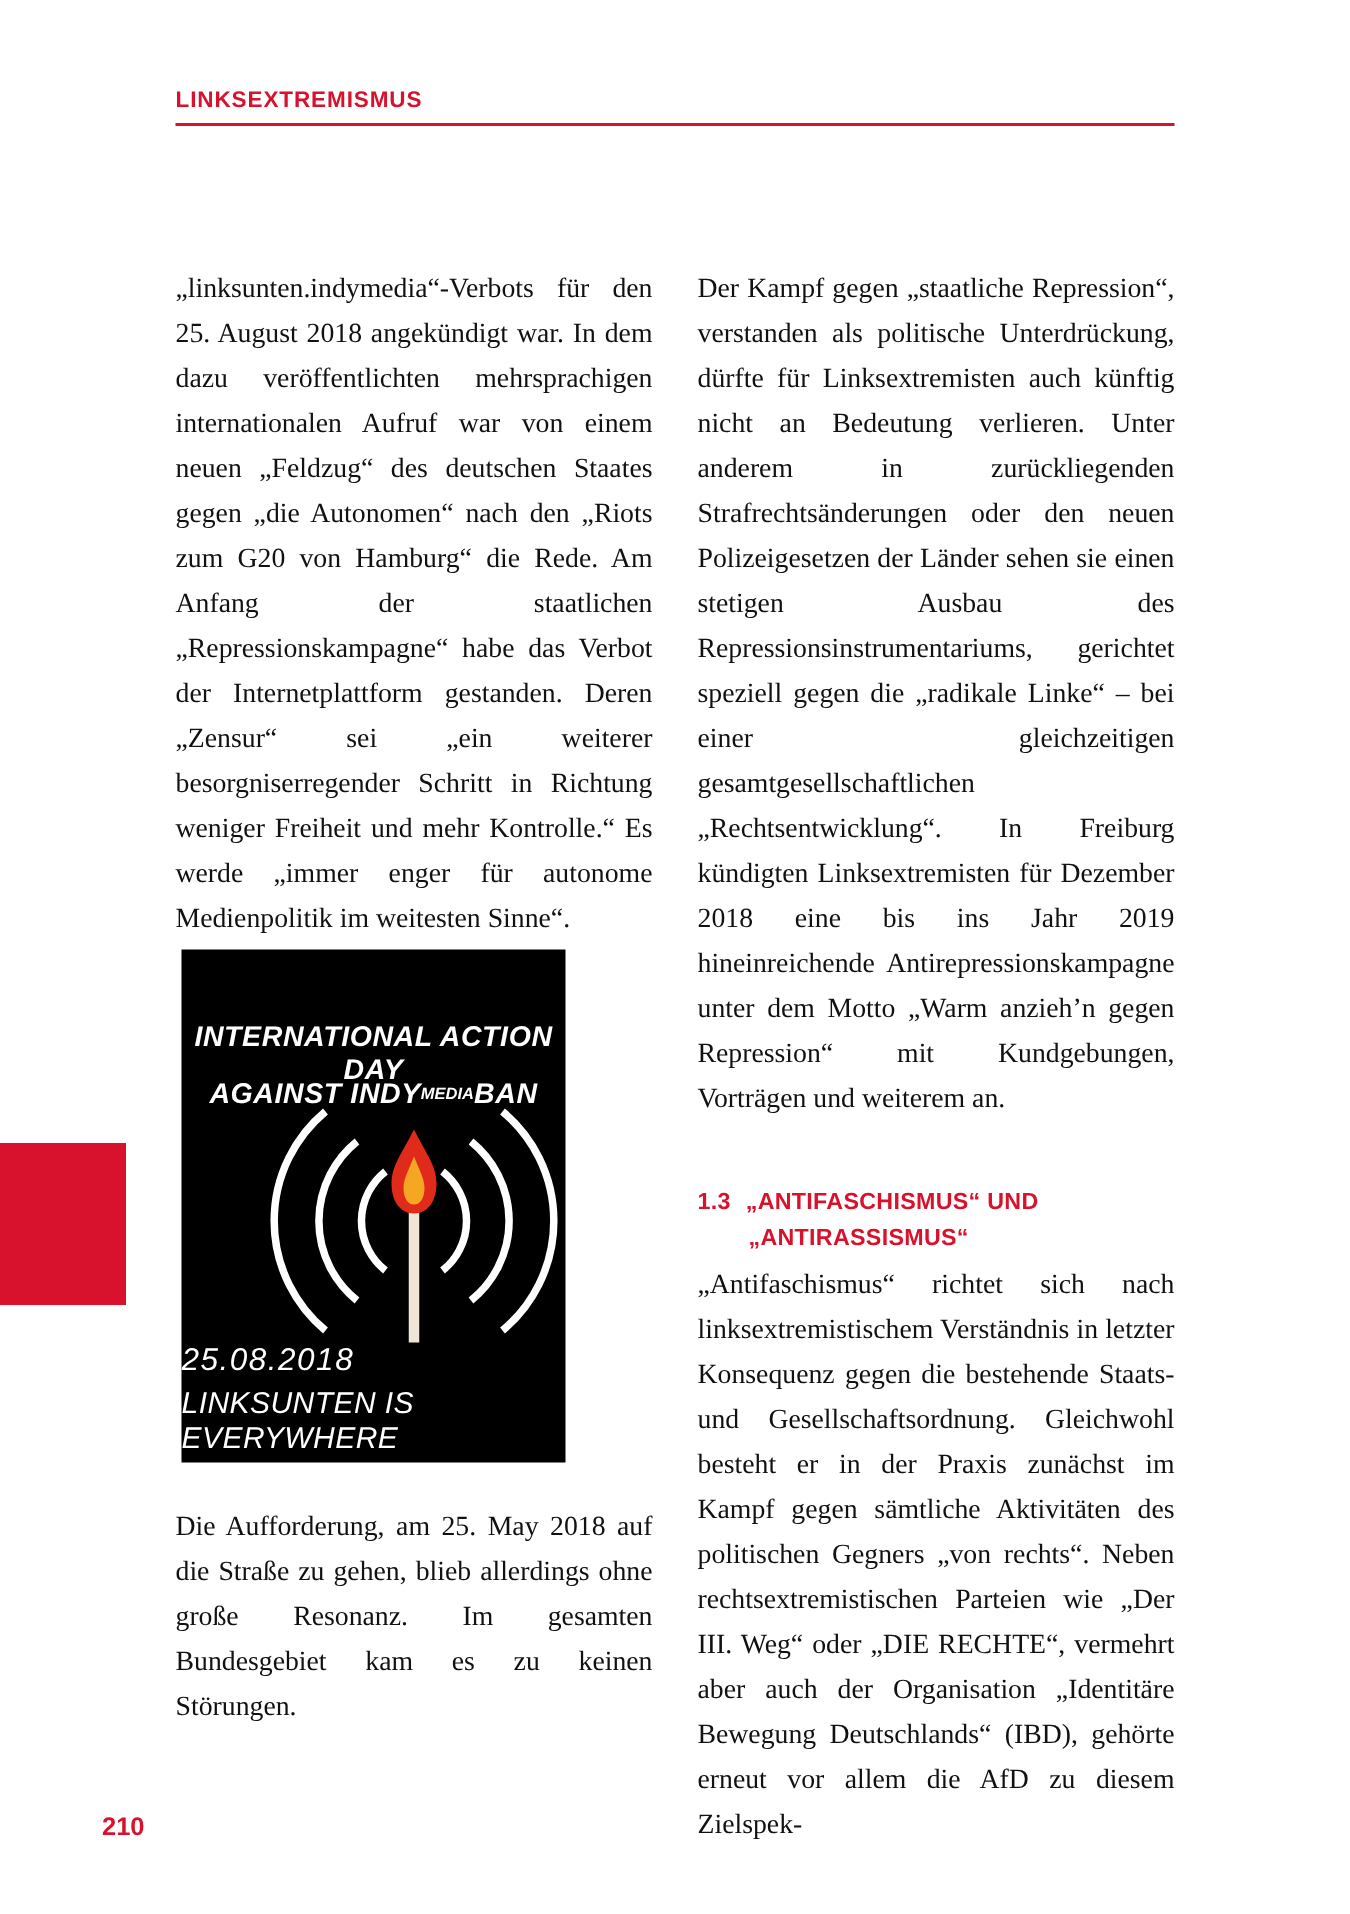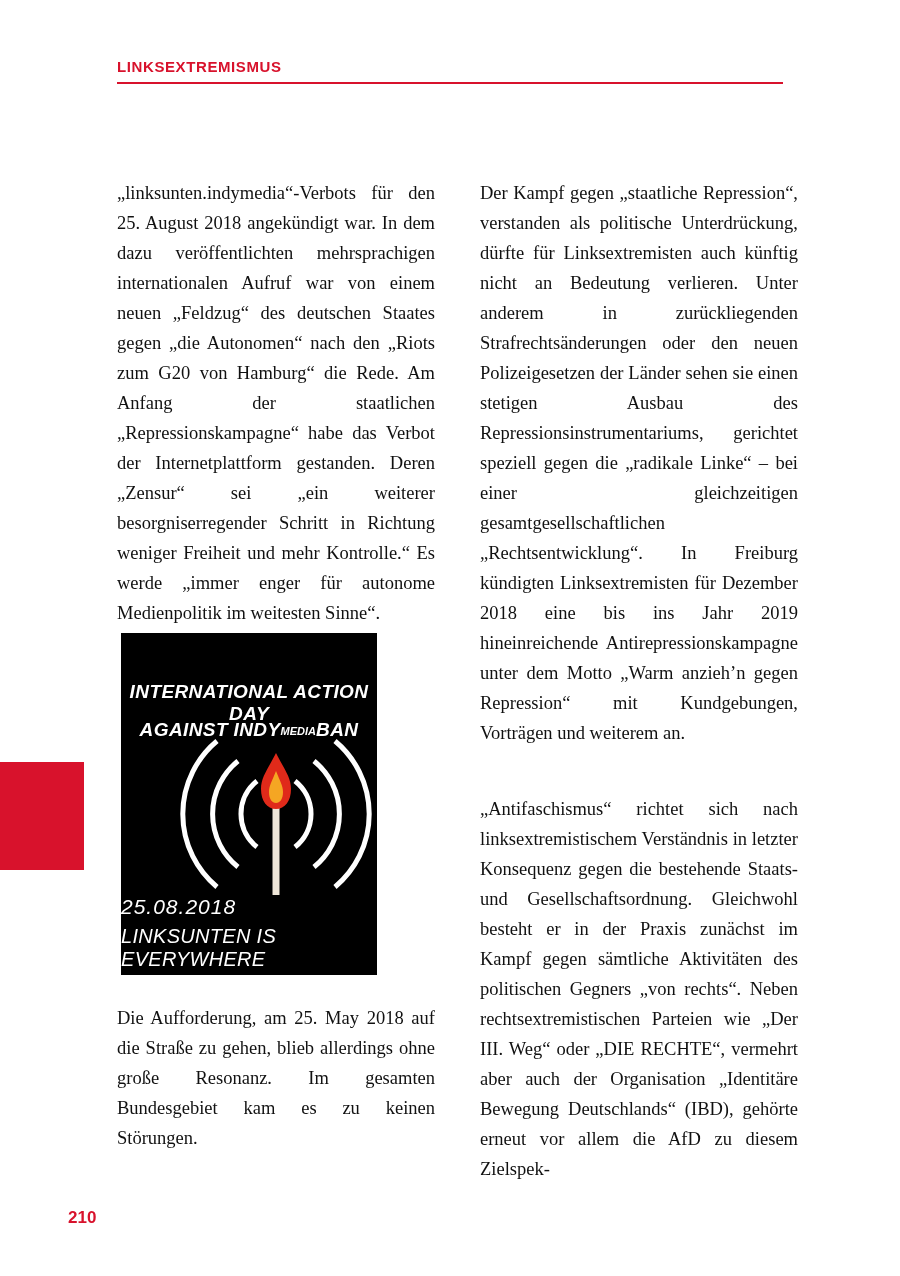--- a/index.html
+++ b/index.html
@@ -55,21 +55,21 @@
     position: absolute;
     top: 178px;
     width: 318px;
     font-size: 18.5px;
     line-height: 30px;
     color: #111111;
     text-align: justify;
     hyphens: manual;
   }
   .col-left { left: 117px; }
-  .col-right { left: 465px; margin-left: 15px; }
+  .col-right { left: 465px; }
 
   .col p {
     margin: 0;
   }
 
   
   .figure {
     position: absolute;
     left: 121px;
     top: 633px;
@@ -182,19 +182,23 @@
     <div class="poster-tag">LINKSUNTEN IS EVERYWHERE</div>
   </div>
 
   <div class="col col-left" style="top:1003px;">
     <p>Die Aufforderung, am 25. May 2018 auf die Straße zu gehen, blieb allerdings ohne große Resonanz. Im gesamten Bundesgebiet kam es zu keinen Störungen.</p>
   </div>
 
   <div class="col col-right">
     <p>Der Kampf gegen „staatliche Repression“, verstanden als politische Unterdrückung, dürfte für Linksextremisten auch künftig nicht an Bedeutung verlieren. Unter anderem in zurückliegenden Strafrechtsänderungen oder den neuen Polizeigesetzen der Länder sehen sie einen stetigen Ausbau des Repressionsinstrumentariums, gerichtet speziell gegen die „radikale Linke“ – bei einer gleichzeitigen gesamtgesellschaftlichen „Rechtsentwicklung“. In Freiburg kündigten Linksextremisten für Dezember 2018 eine bis ins Jahr 2019 hineinreichende Antirepressionskampagne unter dem Motto „Warm anzieh’n gegen Repression“ mit Kundgebungen, Vorträgen und weiterem an.</p>
     <div class="spacer-before-head"></div>
+    <div class="section-head">
+      <span class="num">1.3</span><span>„ANTIFASCHISMUS“ UND</span>
+      <span class="l2">„ANTIRASSISMUS“</span>
+    </div>
     <div class="spacer-after-head"></div>
     <p>„Antifaschismus“ richtet sich nach linksextremistischem Verständnis in letzter Konsequenz gegen die bestehende Staats- und Gesellschaftsordnung. Gleichwohl besteht er in der Praxis zunächst im Kampf gegen sämtliche Aktivitäten des politischen Gegners „von rechts“. Neben rechtsextremistischen Parteien wie „Der III. Weg“ oder „DIE RECHTE“, vermehrt aber auch der Organisation „Identitäre Bewegung Deutschlands“ (IBD), gehörte erneut vor allem die AfD zu diesem Zielspek-</p>
   </div>
 
   <div class="folio">210</div>
 
 </div>
 
 </body></html>

